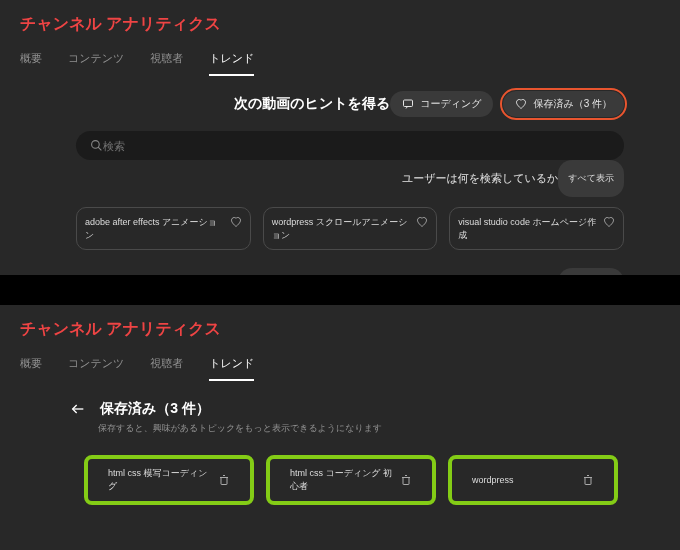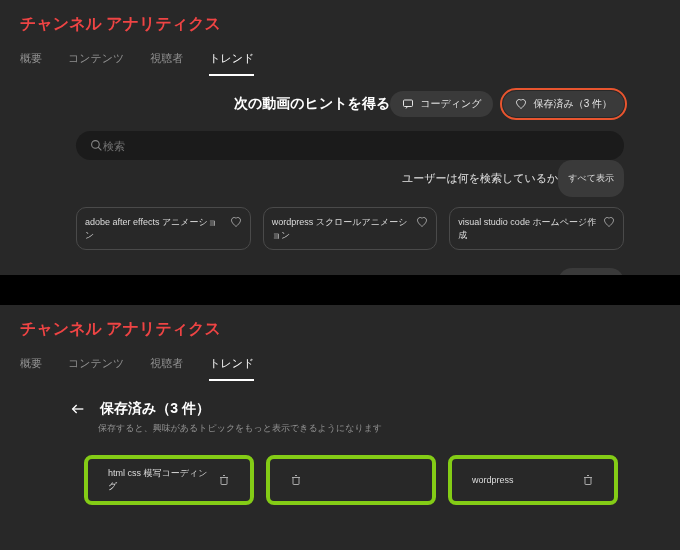--- a/index.html
+++ b/index.html
@@ -283,20 +283,21 @@
         <div class="saved-text">html css 模写コーディング</div>
         <span class="delete-icon">
           <svg width="12" height="12" viewBox="0 0 24 24" fill="none" stroke="currentColor" stroke-width="2">
               <rect x="6" y="7" width="12" height="14" rx="1"></rect>
               <line x1="4" y1="7" x2="20" y2="7"></line>
               <line x1="10" y1="3" x2="14" y2="3"></line>
             </svg>
         </span>
       </div>
       <div class="saved-card">
+        <div class="saved-text">html css コーディング 初心者</div>
         <span class="delete-icon">
           <svg width="12" height="12" viewBox="0 0 24 24" fill="none" stroke="currentColor" stroke-width="2">
               <rect x="6" y="7" width="12" height="14" rx="1"></rect>
               <line x1="4" y1="7" x2="20" y2="7"></line>
               <line x1="10" y1="3" x2="14" y2="3"></line>
             </svg>
         </span>
       </div>
       <div class="saved-card">
         <div class="saved-text">wordpress</div>

